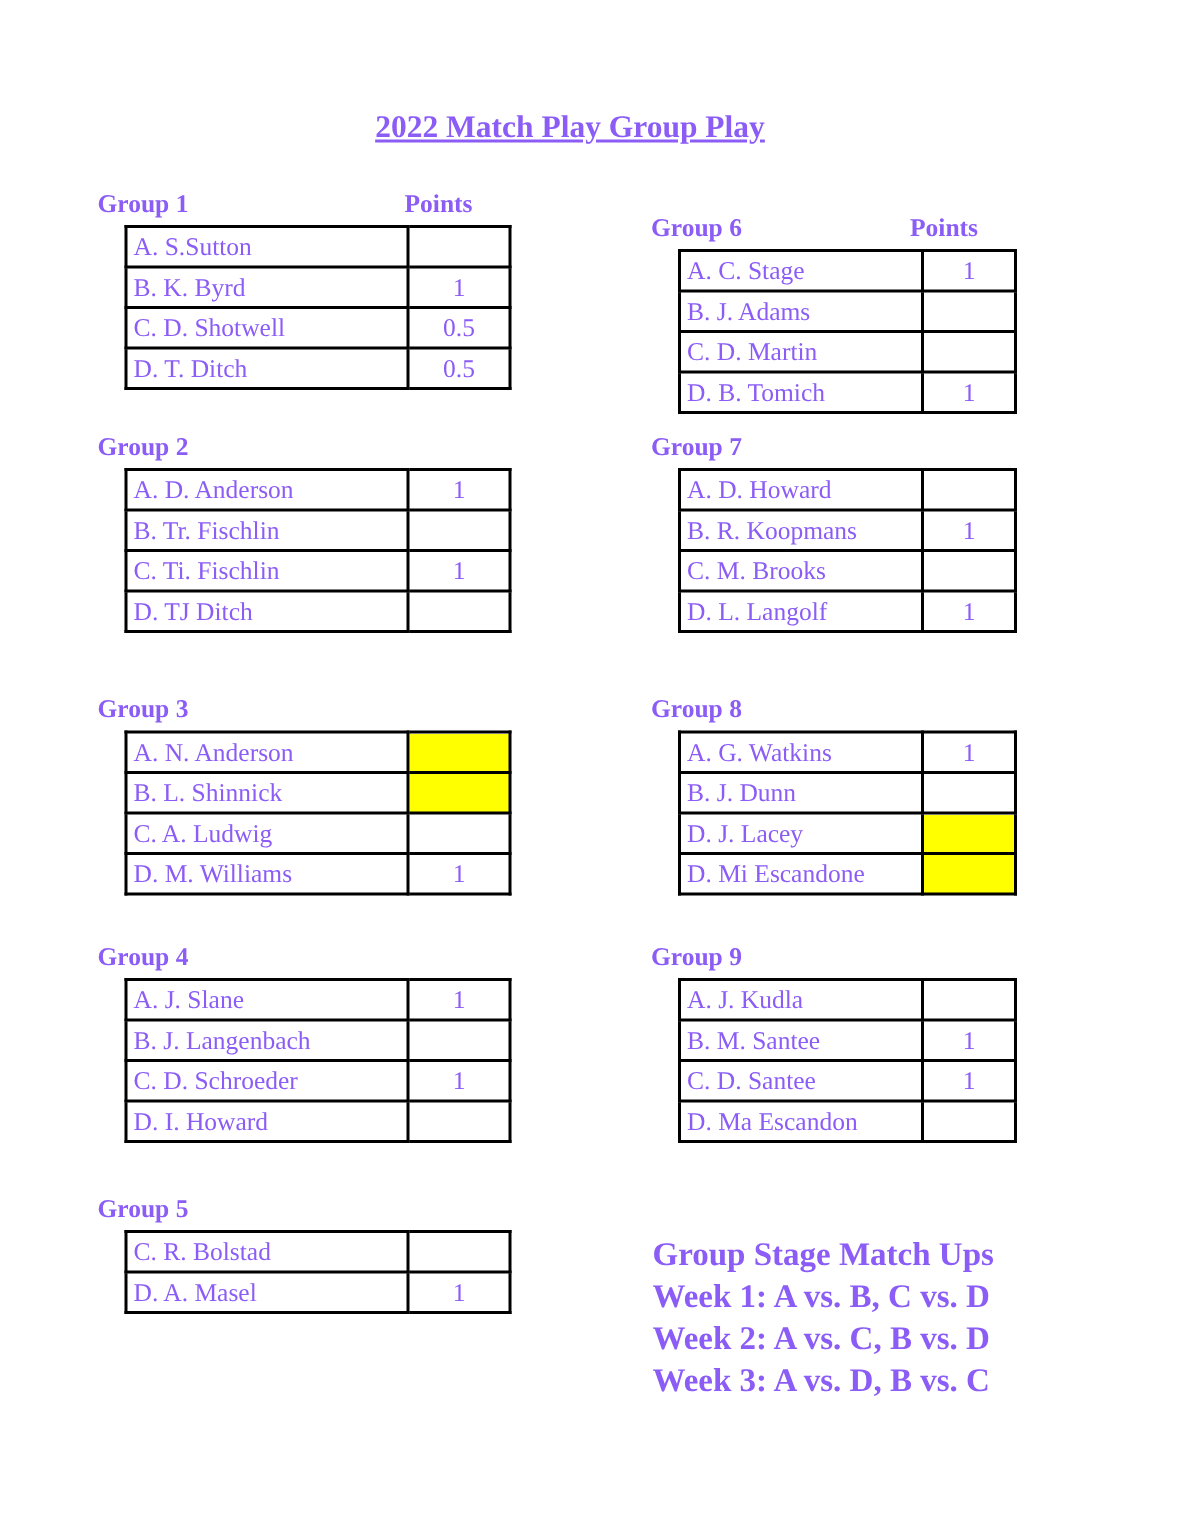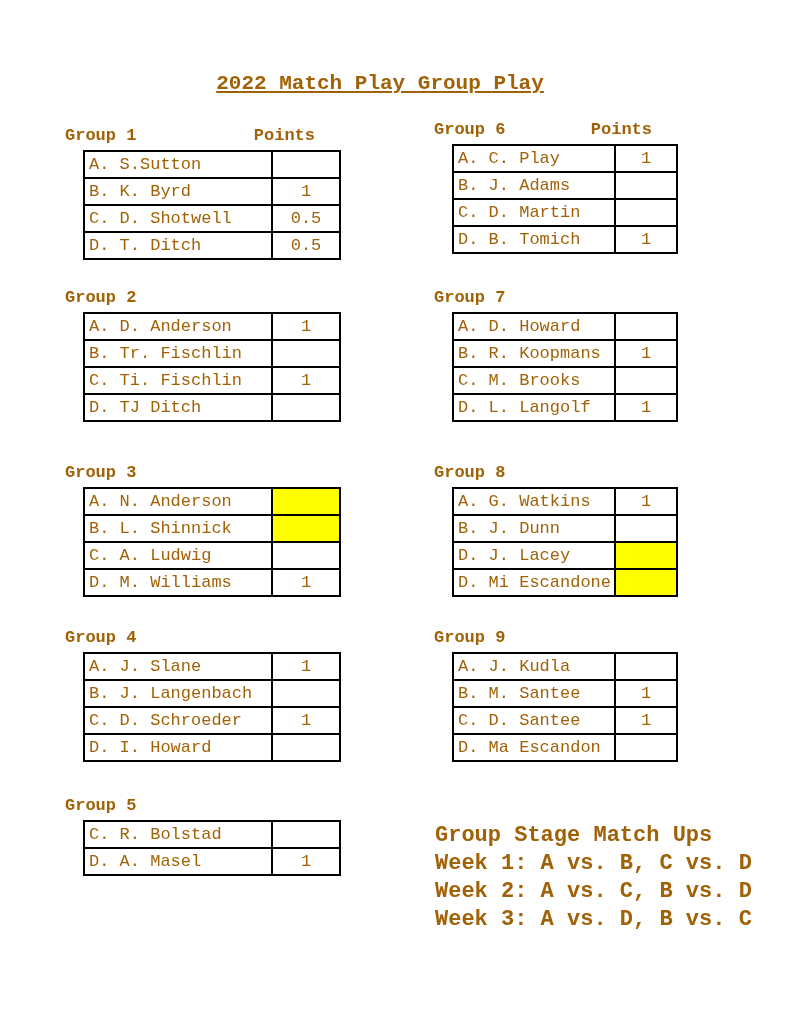--- a/index.html
+++ b/index.html
@@ -1,17 +1,17 @@
 <!DOCTYPE html>
 <html><head>
 <meta charset="utf-8">
 <style>
   html,body{margin:0;padding:0;background:#ffffff;}
   .page{position:relative;width:791px;height:1024px;background:#ffffff;
-        font-family:Liberation Mono, monospace;color:#a16207;overflow:hidden;}
+        font-family:Liberation Serif, serif;color:#8b5cf6;overflow:hidden;}
   .title{position:absolute;top:72px;left:0;width:760px;text-align:center;
          font-size:21px;font-weight:bold;text-decoration:underline;}
   .group{position:absolute;}
   .group.left{left:63px;width:252px;}
   .group.right{left:432px;width:220px;}
   .group-header{position:relative;height:22px;margin-bottom:2px;
                 font-size:17px;font-weight:bold;}
   .gname{position:absolute;left:2px;top:0;white-space:nowrap;}
   .plabel{position:absolute;top:0;text-align:right;}
   .left .plabel{left:182px;width:70px;}
@@ -154,29 +154,29 @@
         <td class="pts"></td>
       </tr>
       <tr>
         <td class="nm">D. A. Masel</td>
         <td class="pts">1</td>
       </tr>
     </tbody>
       </table>
   </div>
 
-  <div class="group right" style="top:120px">
+  <div class="group right" style="top:142px">
     <div class="group-header">
       <span class="gname">Group 6</span>
       <span class="plabel">Points</span>
     </div>
     <table class="gtable">
       <tbody>
           <tr>
-        <td class="nm">A. C. Play</td>
+        <td class="nm">A. C. Stage</td>
         <td class="pts">1</td>
       </tr>
       <tr>
         <td class="nm">B. J. Adams</td>
         <td class="pts"></td>
       </tr>
       <tr>
         <td class="nm">C. D. Martin</td>
         <td class="pts"></td>
       </tr>

